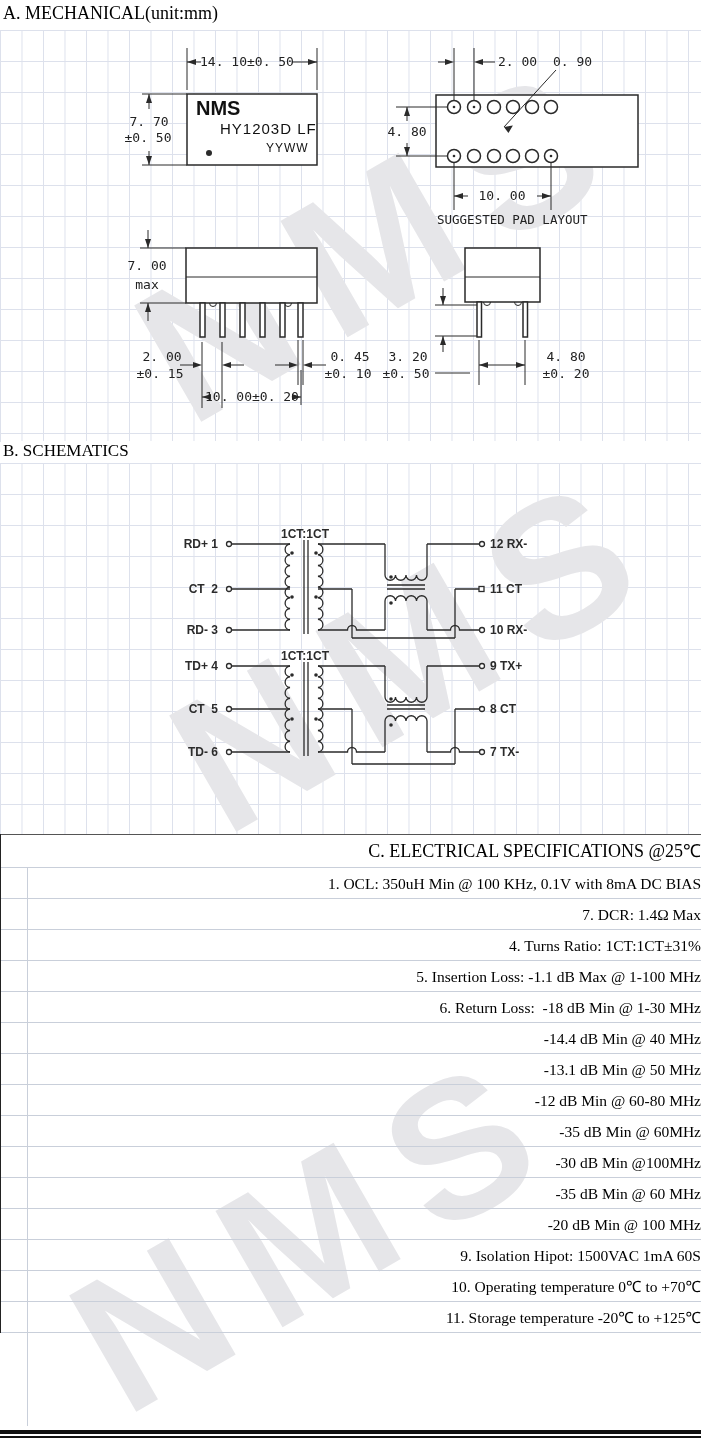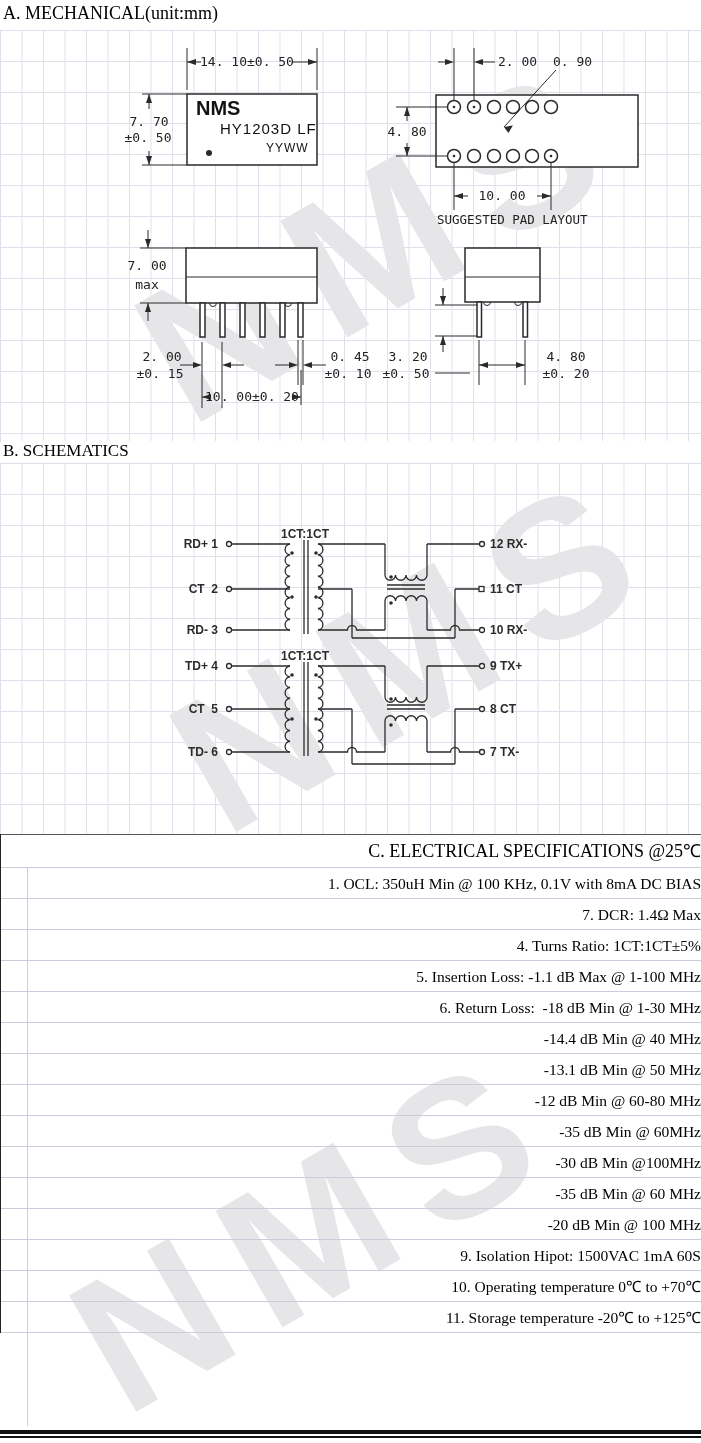--- a/index.html
+++ b/index.html
@@ -241,21 +241,21 @@
     <text class="pin" x="490" y="713">8 CT</text>
     <text class="pin" x="490" y="756">7 TX-</text>
   </svg>
 
   <div id="spec-table">
     <div class="spec-head">
       <div>C. ELECTRICAL SPECIFICATIONS @25℃</div>
     </div>
     <div class="spec-row i0">1. OCL: 350uH Min @ 100 KHz, 0.1V with 8mA DC BIAS</div>
     <div class="spec-row i0">7. DCR: 1.4Ω Max</div>
-    <div class="spec-row i0">4. Turns Ratio: 1CT:1CT±5%</div>
+    <div class="spec-row i0">4. Turns Ratio: 1CT:1CT±31%</div>
     <div class="spec-row i0">5. Insertion Loss: -1.1 dB Max @ 1-100 MHz</div>
     <div class="spec-row i0">6. Return Loss:  -18 dB Min @ 1-30 MHz</div>
     <div class="spec-row i1">-14.4 dB Min @ 40 MHz</div>
     <div class="spec-row i1">-13.1 dB Min @ 50 MHz</div>
     <div class="spec-row i1">-12 dB Min @ 60-80 MHz</div>
     <div class="spec-row i2">-35 dB Min @ 60MHz</div>
     <div class="spec-row i3">-30 dB Min @100MHz</div>
     <div class="spec-row i4">-35 dB Min @ 60 MHz</div>
     <div class="spec-row i4">-20 dB Min @ 100 MHz</div>
     <div class="spec-row i0">9. Isolation Hipot: 1500VAC 1mA 60S</div>

